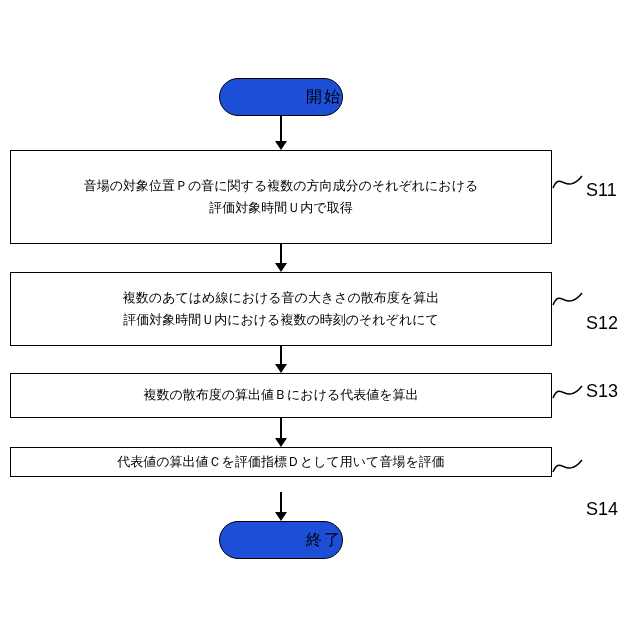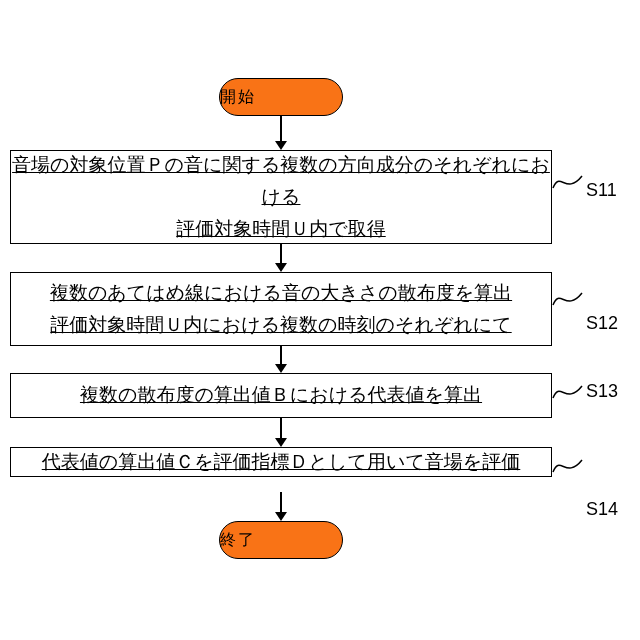--- a/index.html
+++ b/index.html
@@ -18,42 +18,41 @@
   .terminal {
     position: absolute;
     left: 219px;
     width: 124px;
     height: 38px;
     border: 1.5px solid #000;
     border-radius: 19px;
     box-sizing: border-box;
     display: flex;
     align-items: center;
-    justify-content: flex-start;
+    justify-content: flex-end;
     font-size: 16px;
     color: #000;
     letter-spacing: 2px;
-    background: #f97316;
+    background: #1d4ed8;
   }
   .process-box {
     position: absolute;
     left: 10px;
     width: 542px;
     border: 1.5px solid #000;
     box-sizing: border-box;
     display: flex;
     flex-direction: column;
     align-items: center;
     justify-content: center;
     text-align: center;
-    font-size: 19px;
+    font-size: 13px;
     line-height: 1.7;
     color: #000;
     background: #fff;
-    text-decoration: underline;
   }
   .flow-arrow {
     position: absolute;
     left: 275px;
   }
   .step-label {
     position: absolute;
     left: 586px;
     font-size: 18px;
     color: #000;

